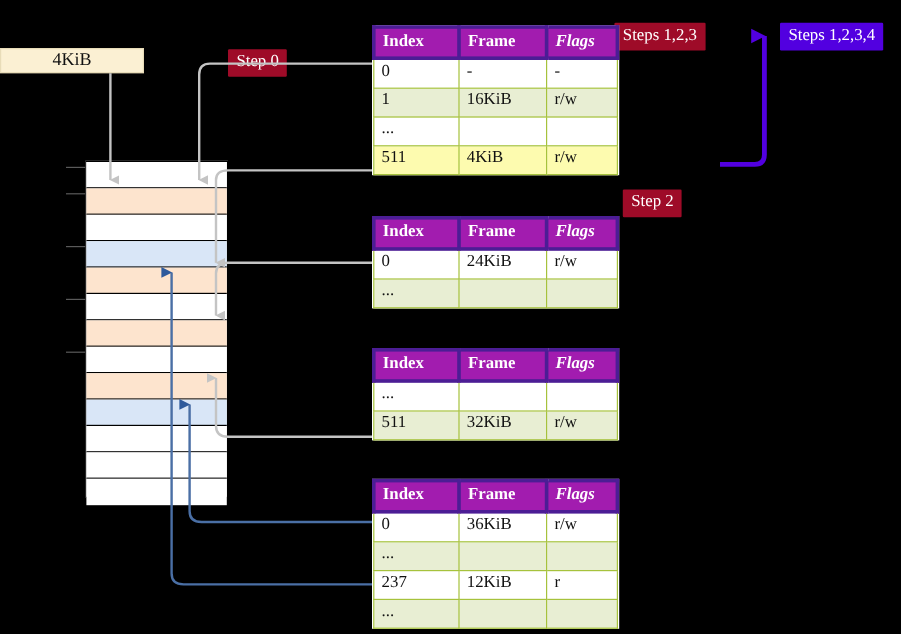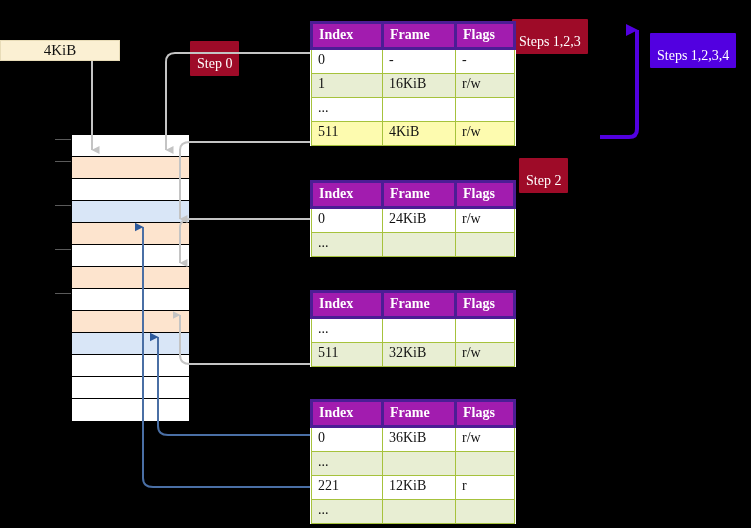--- a/index.html
+++ b/index.html
@@ -15,21 +15,21 @@
     overflow: hidden;
     font-family: "Liberation Serif", "DejaVu Serif", serif;
   }
 
   
   .badge {
     position: absolute;
     color: #ffffff;
     font-size: 14px;
     line-height: 18px;
-    padding: 14px 7px 3px 7px;
+    padding: 2px 7px 3px 7px;
     white-space: nowrap;
     border-radius: 1px;
   }
   .badge-crimson { background: #9e0b28; }
   .badge-blue    { background: #5200e0; }
 
   
   #size-box {
     position: absolute;
     left: 0px;
@@ -99,21 +99,21 @@
     padding: 2px 6px 3px 6px;
     color: #111111;
     height: 18px;
     vertical-align: top;
   }
   .ptable tr.alt td { background: #e8eed3; }
   .ptable tr.plain td { background: #ffffff; }
   .ptable td.hl { background: #fdfbaf; }
   .col-index { width: 56px; }
   .col-frame { width: 58px; margin-left: 28px; }
-  .col-flags { width: 44px; }
+  .col-flags { width: 44px; font-style: italic; }
 
   
   svg.overlay {
     position: absolute;
     left: 0;
     top: 0;
     width: 751px;
     height: 528px;
     pointer-events: none;
   }
@@ -121,21 +121,21 @@
 </head>
 <body>
 
 <div id="canvas">
 
   <div id="size-box">4KiB</div>
 
   <div class="badge badge-crimson" style="left:190px; top:41px;text-align:right;">Step 0</div>
   <div class="badge badge-crimson" style="left:519px; top:158px;">Step 2</div>
   <div class="badge badge-crimson" style="left:512px; top:19px;">Steps 1,2,3</div>
-  <div class="badge badge-blue" style="left:650px; top:33px;">Steps 1,2,3,4</div>
+  <div class="badge badge-blue" style="left:650px; top:19px;">Steps 1,2,3,4</div>
 
   <div id="memgrid">
     <div class="memrow" style="top:0px;"></div>
     <div class="memrow orange" style="top:22px;"></div>
     <div class="memrow" style="top:44px;"></div>
     <div class="memrow blue" style="top:66px;"></div>
     <div class="memrow orange" style="top:88px;"></div>
     <div class="memrow" style="top:110px;"></div>
     <div class="memrow orange" style="top:132px;"></div>
     <div class="memrow" style="top:154px;"></div>
@@ -241,21 +241,21 @@
         <td>0</td>
         <td>36KiB</td>
         <td>r/w</td>
       </tr>
       <tr class="alt">
         <td>...</td>
         <td></td>
         <td></td>
       </tr>
       <tr class="plain">
-        <td>221</td>
+        <td>237</td>
         <td>12KiB</td>
         <td>r</td>
       </tr>
       <tr class="alt">
         <td>...</td>
         <td></td>
         <td></td>
       </tr>
     </tbody>
   </table>

